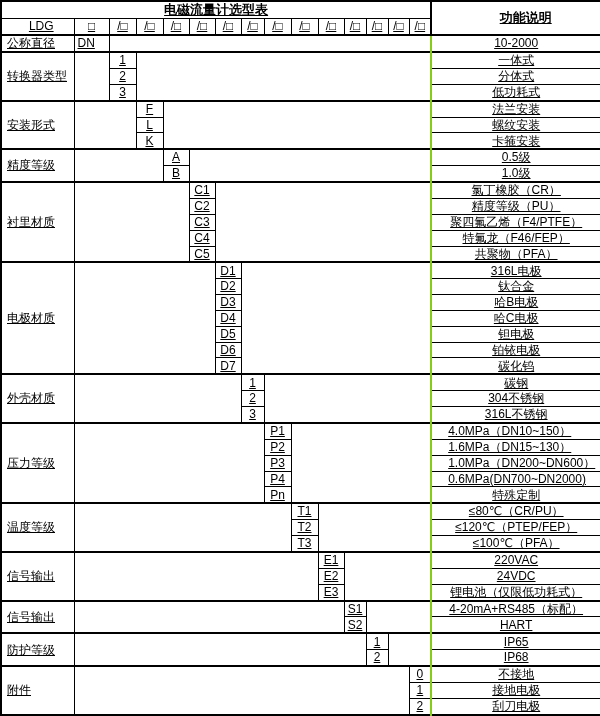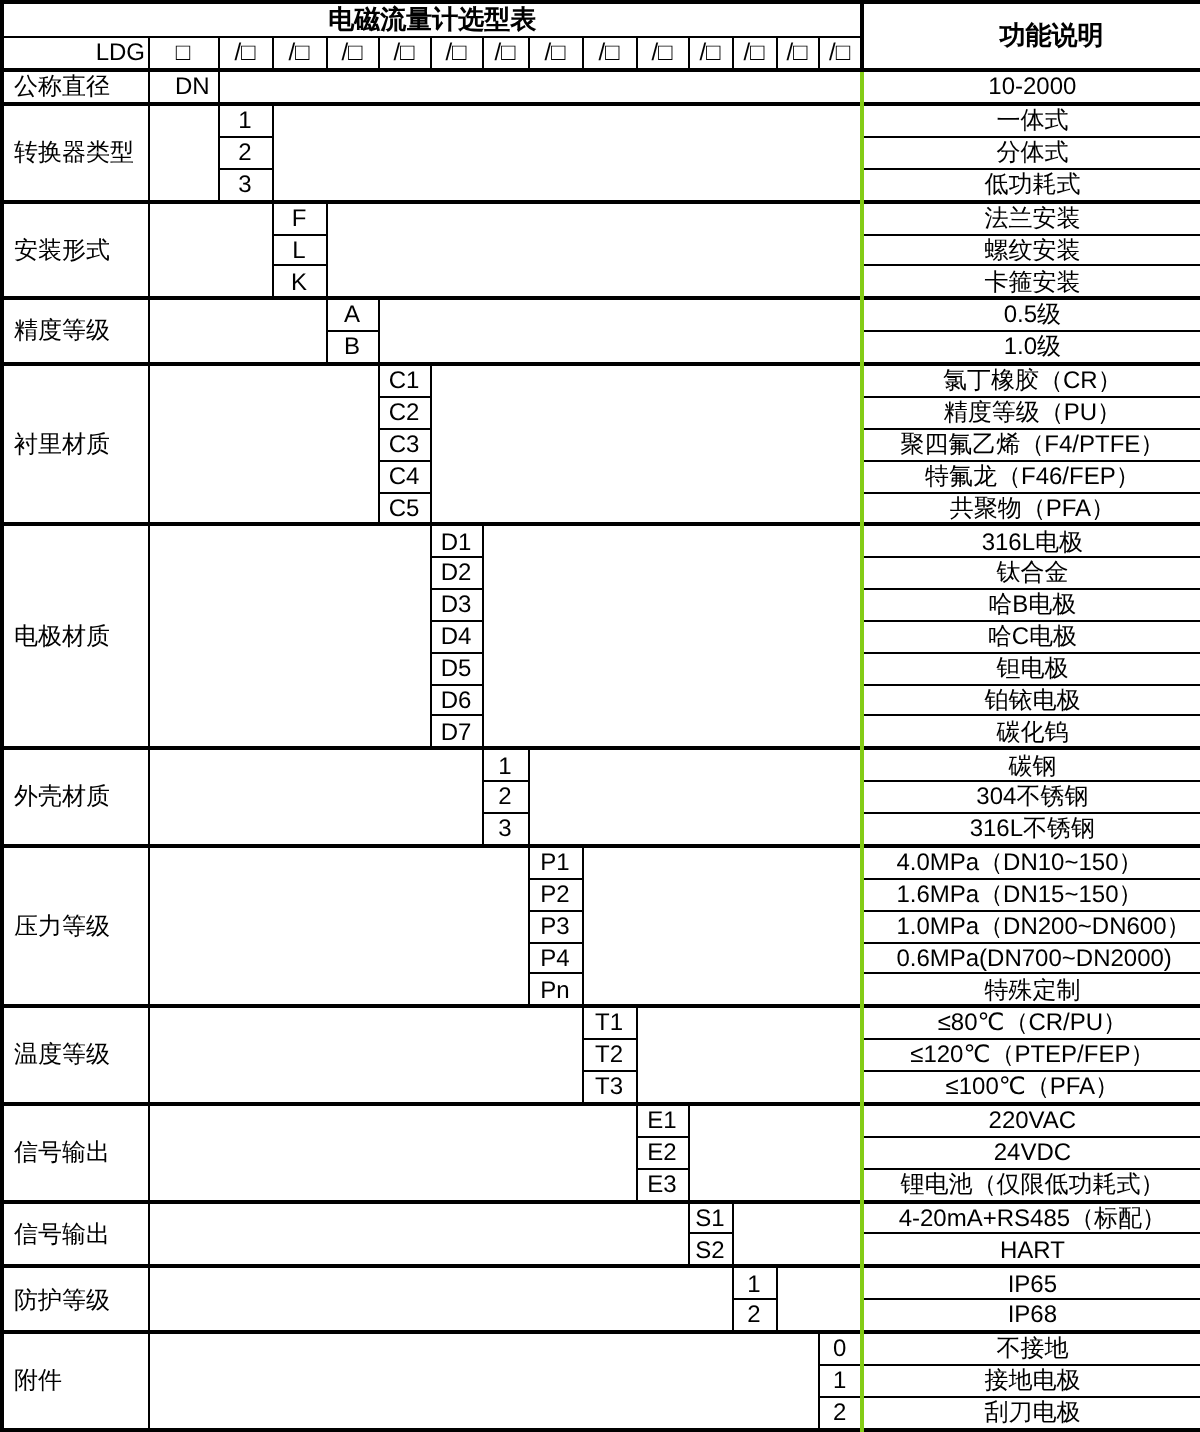--- a/index.html
+++ b/index.html
@@ -1,23 +1,23 @@
 <!DOCTYPE html>
 <html><head>
 <meta charset="utf-8">
 <style>
   html,body{margin:0;padding:0;background:#fff;}
-  .wrap{width:540px;height:716px;background:#fff;position:relative;}
+  .wrap{width:540px;height:716px;background:#fff;position:relative;text-decoration:underline;}
   table{border-collapse:collapse;table-layout:fixed;width:600px;height:716px;
         border:2px solid #000;font-family:"Liberation Sans","DejaVu Sans",sans-serif;color:#000;}
   td{border:1px solid #000;padding:0 1px;font-size:12px;text-align:center;
      overflow:hidden;white-space:nowrap;line-height:1.05;vertical-align:middle;}
   td.lbl{text-align:left;padding-left:5px;}
-  td.ldg{text-align:right;padding-left:8px;}
-  td.dn{text-align:left;padding-left:13px;}
+  td.ldg{text-align:center;padding-left:8px;}
+  td.dn{text-align:left;padding-left:3px;}
   td.title{font-weight:bold;font-size:13px;text-align:center;}
   td.fhead{font-weight:bold;font-size:13px;border-left:2px solid #000;padding-left:20px;}
   td.desc{border-left:2px solid #84cc16;}
   td.al{text-align:left;padding-left:16px;}
   tr.sec > td{border-top:2px solid #000;}
 </style>
 </head>
 <body>
 
 <div class="wrap">
@@ -190,21 +190,21 @@
 
 <tr class="sec">
   <td class="lbl" rowspan="5">压力等级</td>
   <td colspan="7" rowspan="5"></td>
   <td>P1</td>
   <td colspan="6" rowspan="5"></td>
   <td class="desc al">4.0MPa（DN10~150）</td>
 </tr>
 <tr>
   <td>P2</td>
-  <td class="desc al">1.6MPa（DN15~150）</td>
+  <td class="desc al">1.6MPa（DN15~130）</td>
 </tr>
 <tr>
   <td>P3</td>
   <td class="desc al">1.0MPa（DN200~DN600）</td>
 </tr>
 <tr>
   <td>P4</td>
   <td class="desc al">0.6MPa(DN700~DN2000)</td>
 </tr>
 <tr>

